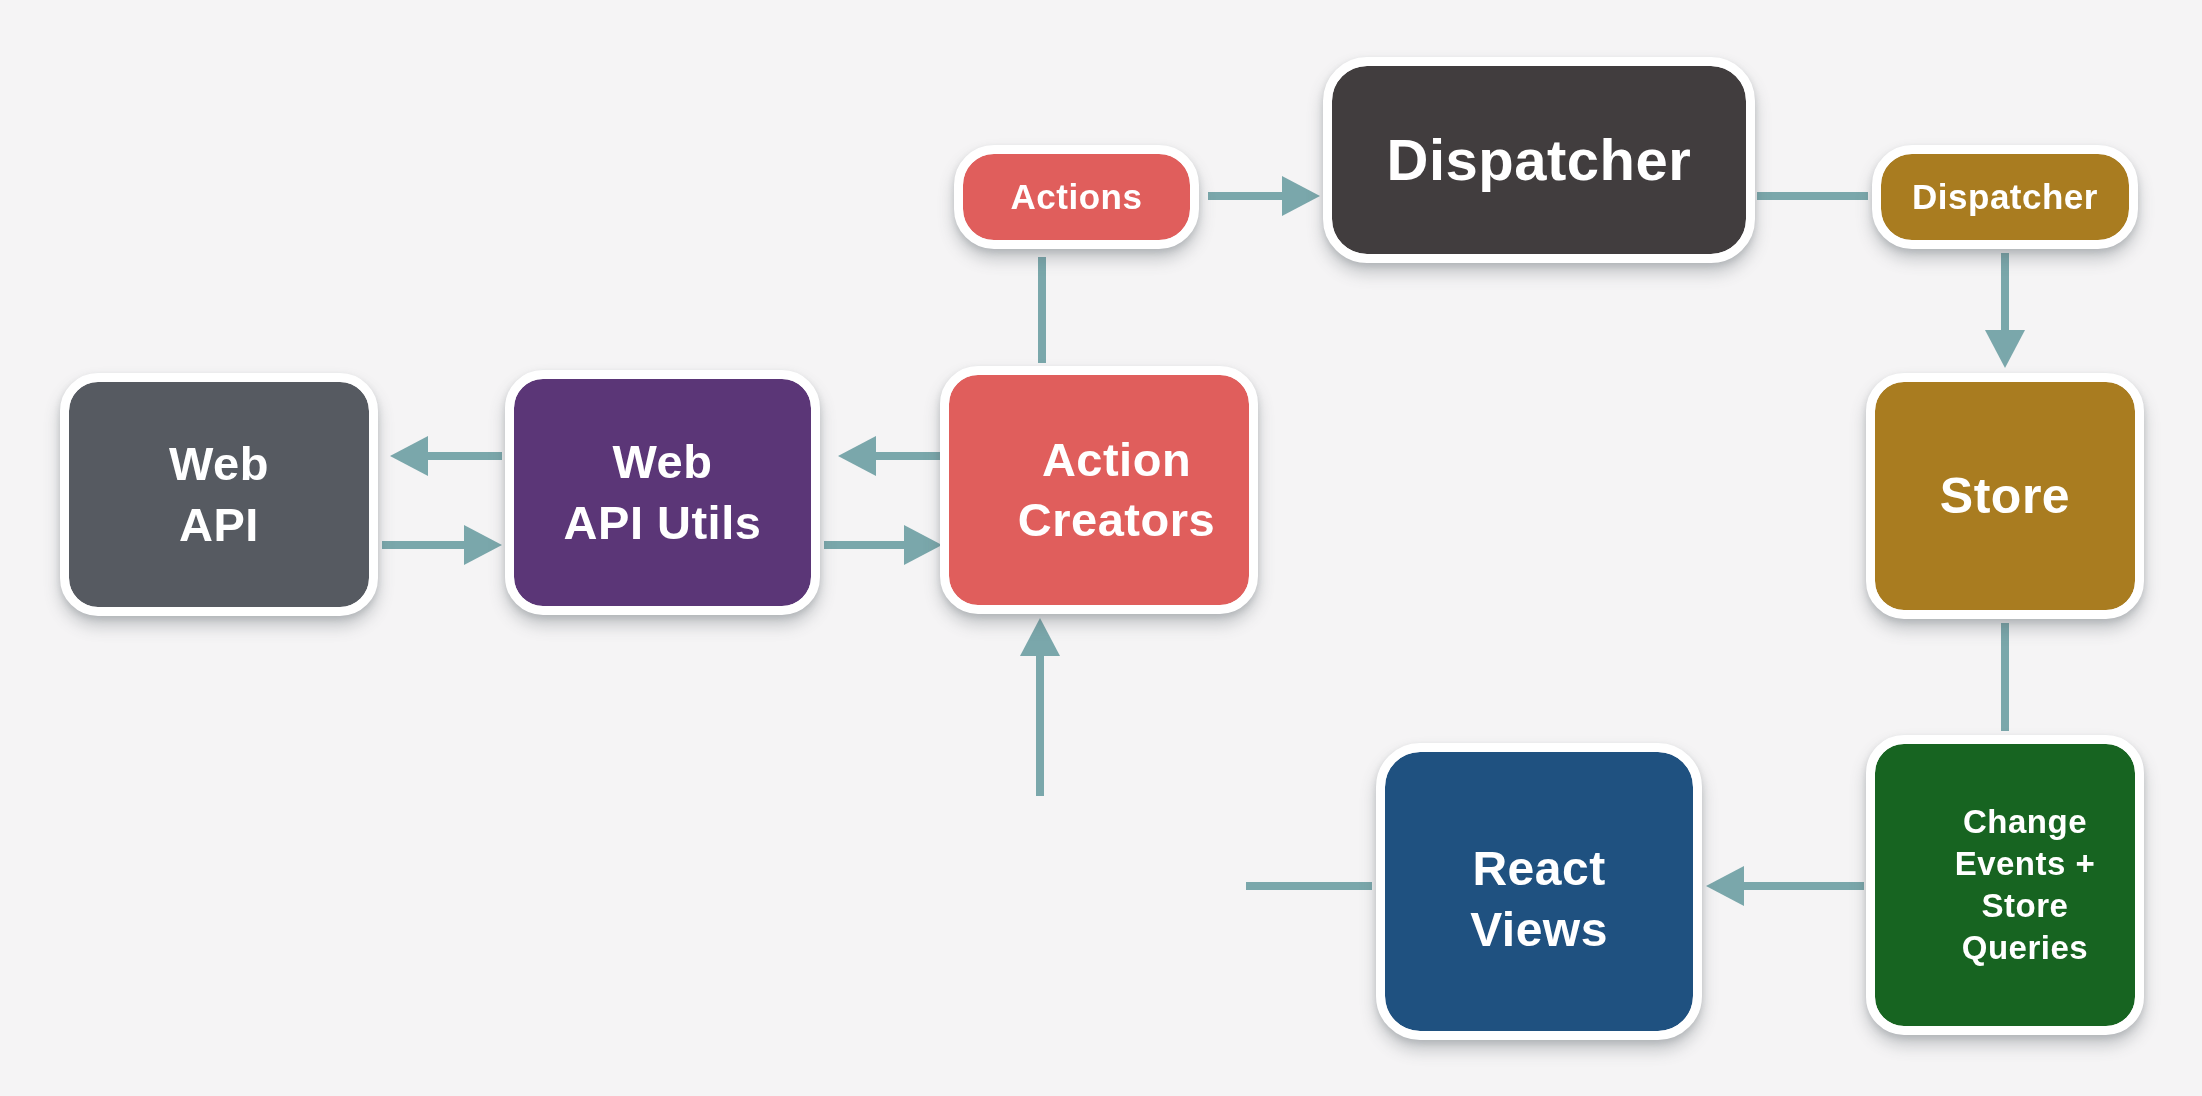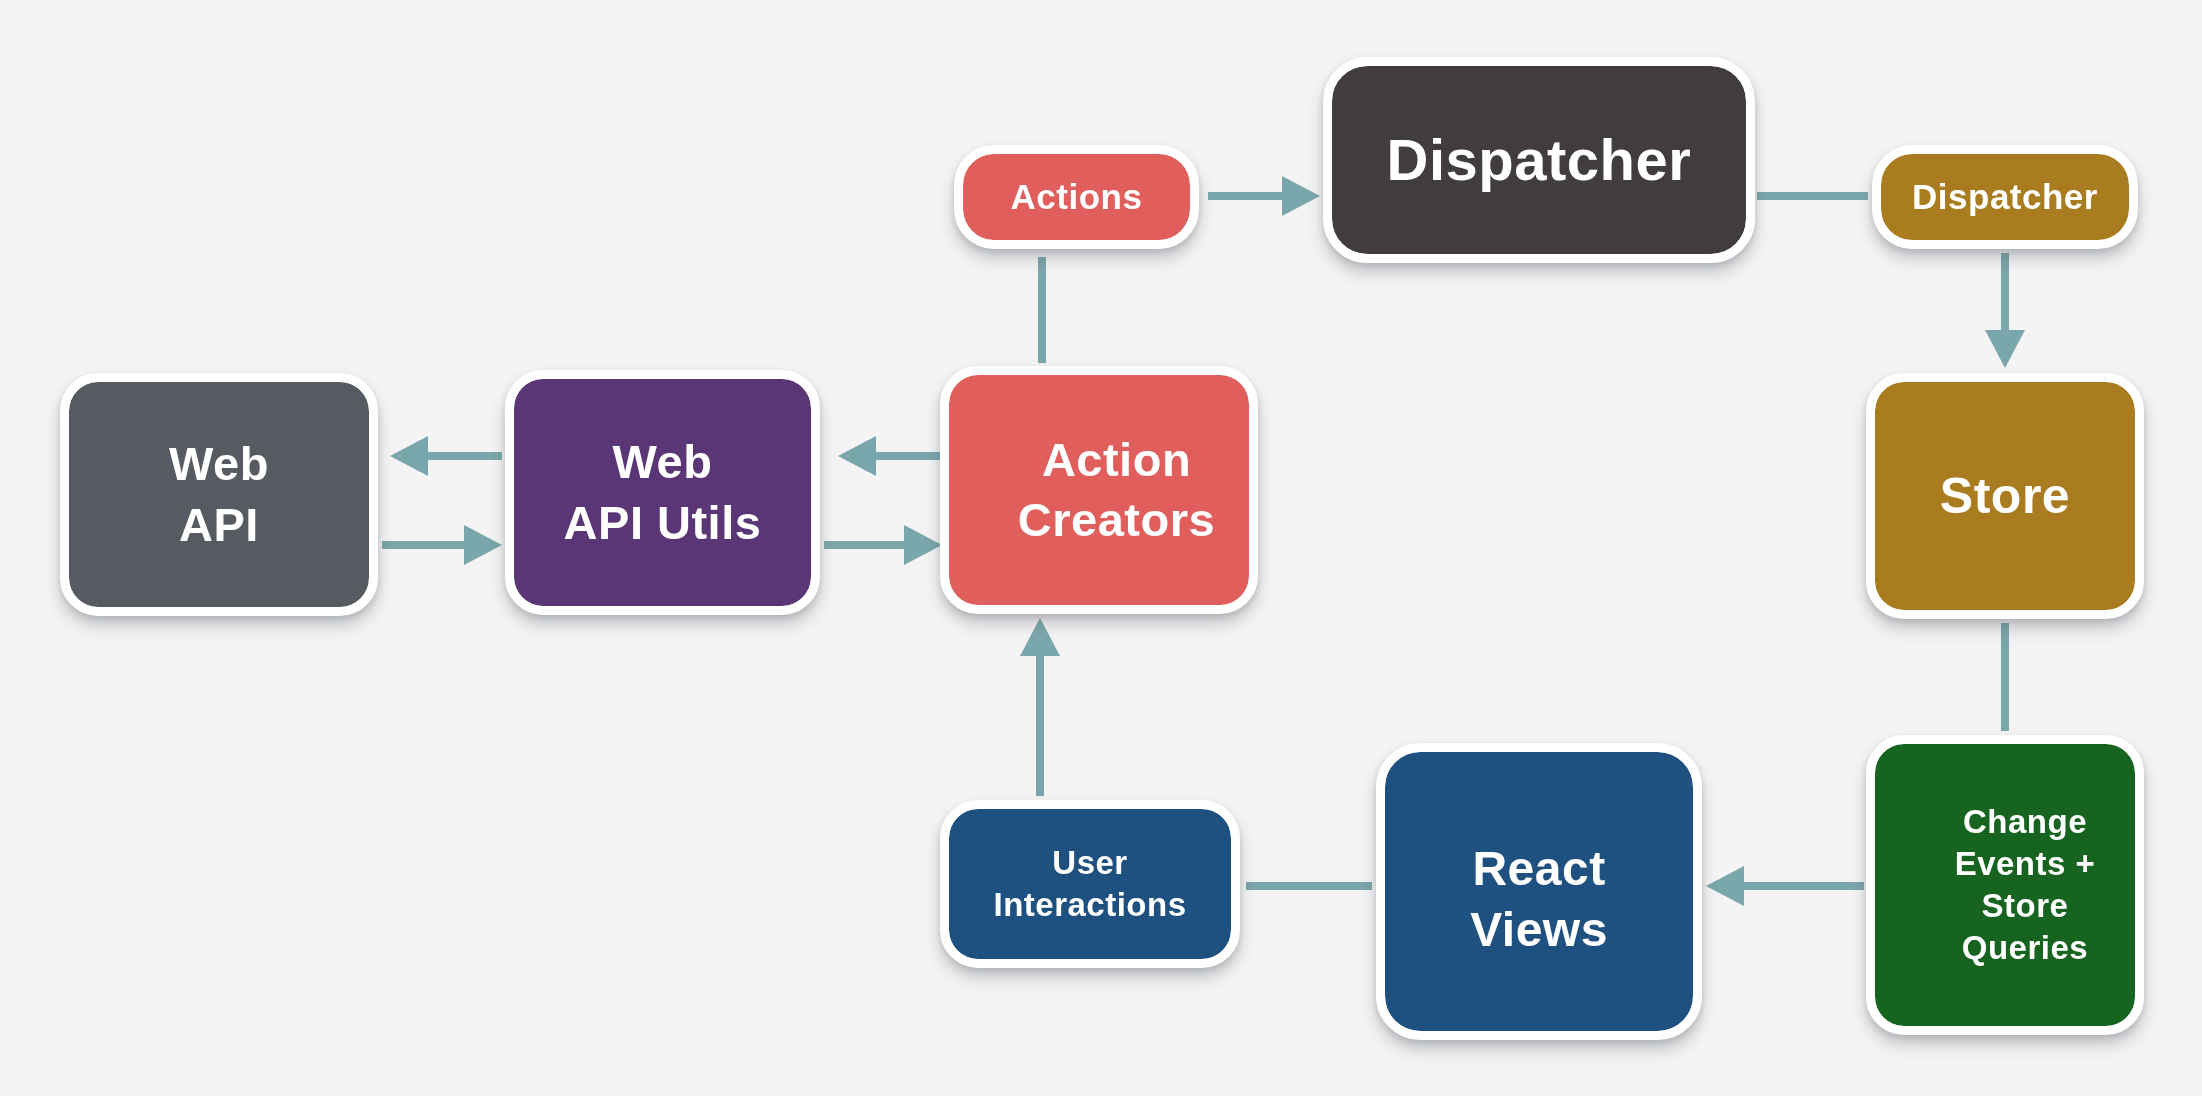--- a/index.html
+++ b/index.html
@@ -122,18 +122,14 @@
 Events +
 Store
 Queries</span>
   </div>
 
   <div class="node n-react-views" style="background-color: rgb(31, 81, 128);">
     <span class="node-label fs-react">React
 Views</span>
   </div>
 
-  <div class="node n-user-interactions" style="background-color: rgb(31, 81, 128);">
-    <span class="node-label fs-xs">User
-Interactions</span>
-  </div>
 
 </div>
 
 </body></html>

